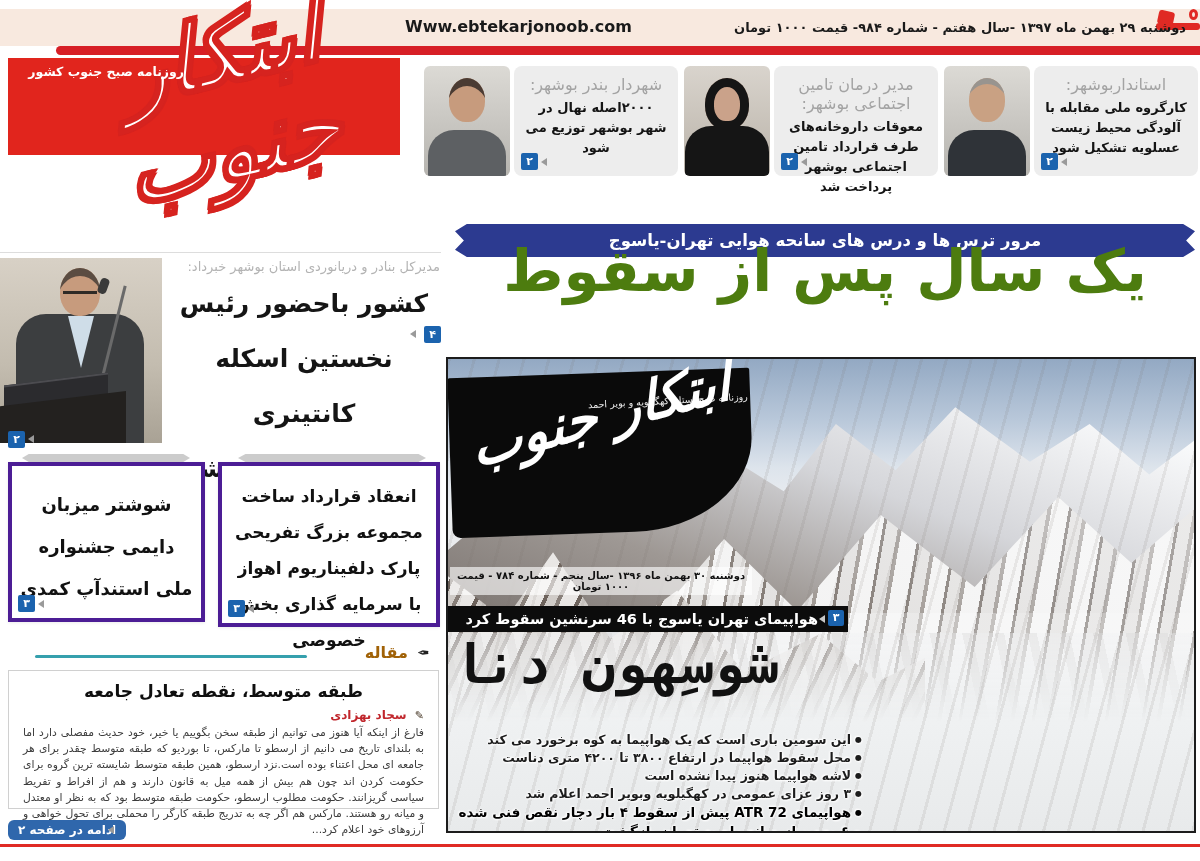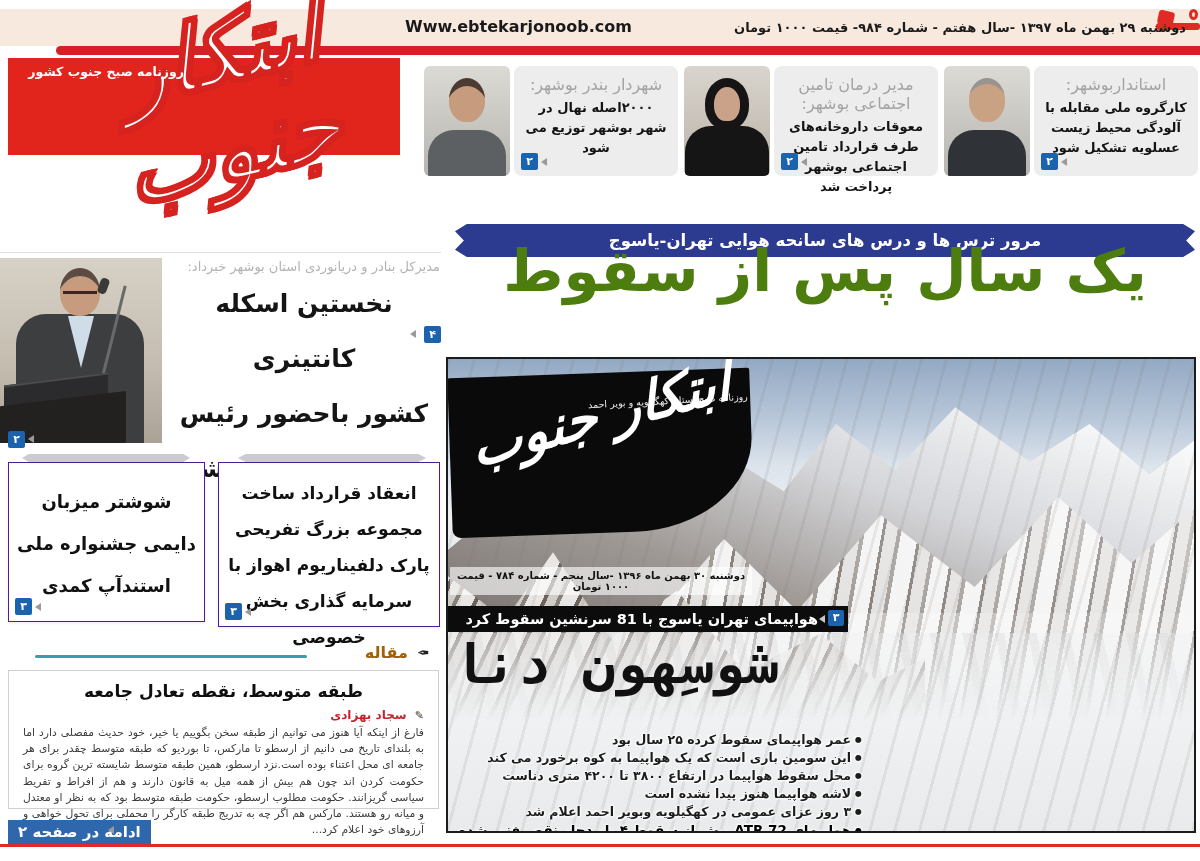--- a/index.html
+++ b/index.html
@@ -59,41 +59,41 @@
   .lp-mic { position:absolute; left:108px; top:26px; width:3px; height:130px; background:#6a6a6a; transform:rotate(14deg); }
   .lp-michead { position:absolute; left:99px; top:20px; width:9px; height:16px; border-radius:4px; background:#3a3a3a; transform:rotate(20deg); }
   .lp-podium { position:absolute; left:-6px; bottom:-14px; width:132px; height:58px; background:#23211f; transform:skewY(-7deg); }
   .lp-screen { position:absolute; left:4px; bottom:30px; width:104px; height:34px; background:#2b2b2e; transform:skewY(-7deg); border-top:2px solid #4c4c50; }
   .lead-title { position:absolute; left:166px; top:276px; width:276px; text-align:center; direction:rtl; font-size:25px; font-weight:bold; color:#151515; line-height:55px; }
 
   
   .boxdecor { position:absolute; height:8px; background:#ccc; clip-path:polygon(0 50%,4% 0,96% 0,100% 50%,96% 100%,4% 100%); z-index:2; }
   .bd-left { left:22px; top:454px; width:168px; }
   .bd-right { left:238px; top:454px; width:188px; }
-  .sbox { position:absolute; background:#fff; border:1px solid #4c1d95; box-shadow:0 1px 3px rgba(0,0,0,.08); direction:rtl; }
+  .sbox { position:absolute; background:#fff; border:4px solid #4c1d95; box-shadow:0 1px 3px rgba(0,0,0,.08); direction:rtl; }
   .sbox-right { left:218px; top:462px; width:222px; height:165px; }
   .sbox-left { left:8px; top:462px; width:197px; height:160px; }
   .sbox .stitle { text-align:center; font-weight:bold; color:#111; }
   .sbox-right .stitle { padding:12px 8px 0; font-size:17px; line-height:36px; }
   .sbox-left .stitle { padding:18px 6px 0; font-size:18px; line-height:42px; }
   .sbox .badge { left:6px; bottom:6px; }
   .sbox .larr { left:26px; bottom:10px; }
 
   
   .art-label { position:absolute; right:770px; top:643px; direction:rtl; font-size:16px; font-weight:bold; color:#a16207; }
   .pen-icon { display:inline-block; transform:scaleX(-1); font-size:15px; margin-left:4px; color:#222; }
   .pen-icon::before { content:"✒"; }
   .art-line { position:absolute; left:35px; top:655px; width:272px; height:3px; background:#35a0ad; border-radius:2px; }
   .art-box { position:absolute; left:8px; top:670px; width:431px; height:139px; border:1px solid #d0d0d0; background:#fff; direction:rtl; }
   .art-title { text-align:center; font-size:17px; font-weight:bold; color:#0f0f0f; margin-top:10px; }
   .art-author { text-align:right; padding:7px 14px 2px; color:#c1272d; font-weight:bold; font-size:12px; }
   .quill-icon { display:inline-block; color:#4a3b2a; font-size:11px; margin-left:4px; }
   .quill-icon::before { content:"✎"; }
   .art-body { padding:1px 14px; font-size:10.8px; line-height:16.2px; color:#3c3c3c; text-align:justify; }
-  .continue-btn { position:absolute; left:8px; top:820px; background:#2f67ac; color:#fff; font-size:15px; font-weight:bold; padding:3px 10px; border-radius:0; direction:rtl; cursor:pointer; }
+  .continue-btn { position:absolute; left:8px; top:820px; background:#2f67ac; color:#fff; font-size:12px; font-weight:bold; padding:3px 10px; border-radius:6px; direction:rtl; cursor:pointer; }
   .cont-arr { left:108px; top:826px; }
 
   
   .mimg { position:absolute; left:446px; top:357px; width:750px; height:476px; border:2px solid #1c1c1c; overflow:hidden;
     background:linear-gradient(180deg,#93a9c3 0%,#b9c8da 13%,#dde4ec 23%,#edeff1 32%,#e3e4e6 55%,#dddee0 100%); }
   .ridge-a { position:absolute; left:0; top:44px; width:100%; height:210px;
     background:linear-gradient(200deg,#fafbfc 8%,#d5d6da 42%,#9e9894 72%,#7d7672 100%);
     clip-path:polygon(0 70%,6% 52%,13% 62%,20% 36%,28% 52%,36% 22%,45% 42%,52% 10%,60% 32%,68% 2%,78% 28%,86% 10%,94% 34%,100% 18%,100% 100%,0 100%); }
   .ridge-b { position:absolute; left:0; top:150px; width:64%; height:240px;
     background:repeating-linear-gradient(115deg, rgba(96,84,76,.68) 0 4px, rgba(214,210,206,.92) 4px 13px, rgba(140,130,122,.55) 13px 17px, rgba(238,236,234,.95) 17px 31px);
@@ -200,22 +200,22 @@
     <div class="lp-torso"></div>
       <div class="lp-shirt"></div>
       <div class="lp-head"></div>
       <div class="lp-glass"></div>
     <div class="lp-mic"></div>
       <div class="lp-michead"></div>
       <div class="lp-screen"></div>
       <div class="lp-podium"></div>
   </div>
   <div class="lead-title">
+    <div>کشور باحضور رئیس</div>
     <div>نخستین اسکله کانتینری</div>
-    <div>کشور باحضور رئیس</div>
     <div>جمهور افتتاح می‌شود</div>
   </div>
   <div class="badge badge-lead">۲</div>
   <div class="larr larr-lead"></div>
 
   <div class="boxdecor bd-left"></div>
   <div class="boxdecor bd-right"></div>
   <div class="sbox sbox-right">
     <div class="stitle">انعقاد قرارداد ساخت مجموعه بزرگ تفریحی پارک دلفیناریوم اهواز با سرمایه گذاری بخش خصوصی</div>
     <div class="badge">۳</div>
@@ -251,29 +251,28 @@
     <div class="streaks"></div>
 
     <div class="opaper">
       <div class="omast"></div>
       <div class="otag">روزنامه صبح استان کهگیلویه و بویر احمد</div>
       <div class="ologo">ابتکار جنوب</div>
       <div class="odate">دوشنبه ۳۰ بهمن ماه ۱۳۹۶ -سال پنجم - شماره ۷۸۴ - قیمت ۱۰۰۰ تومان</div>
     </div>
 
     <div class="cbar">
-      <div class="cbar-text">هواپیمای تهران یاسوج با 81 سرنشین سقوط کرد</div>
+      <div class="cbar-text">هواپیمای تهران یاسوج با 46 سرنشین سقوط کرد</div>
       <div class="badge">۳</div>
       <div class="larr"></div>
     </div>
 
     <div class="dena">شوسِهون دنا</div>
 
     <ul class="bullets">
-      <li>عمر هواپیمای سقوط کرده ۲۵ سال بود</li>
       <li>این سومین باری است که یک هواپیما به کوه برخورد می کند</li>
       <li>محل سقوط هواپیما در ارتفاع ۳۸۰۰ تا ۴۲۰۰ متری دناست</li>
       <li>لاشه هواپیما هنوز پیدا نشده است</li>
       <li>۳ روز عزای عمومی در کهگیلویه وبویر احمد اعلام شد</li>
       <li>هواپیمای ATR 72 پیش از سقوط ۴ بار دچار نقص فنی شده و ۶ بهمن از میانه راه به تهران بازگشت</li>
     </ul>
   </div>
 
   <div class="bottom-red"></div>
 </div>

